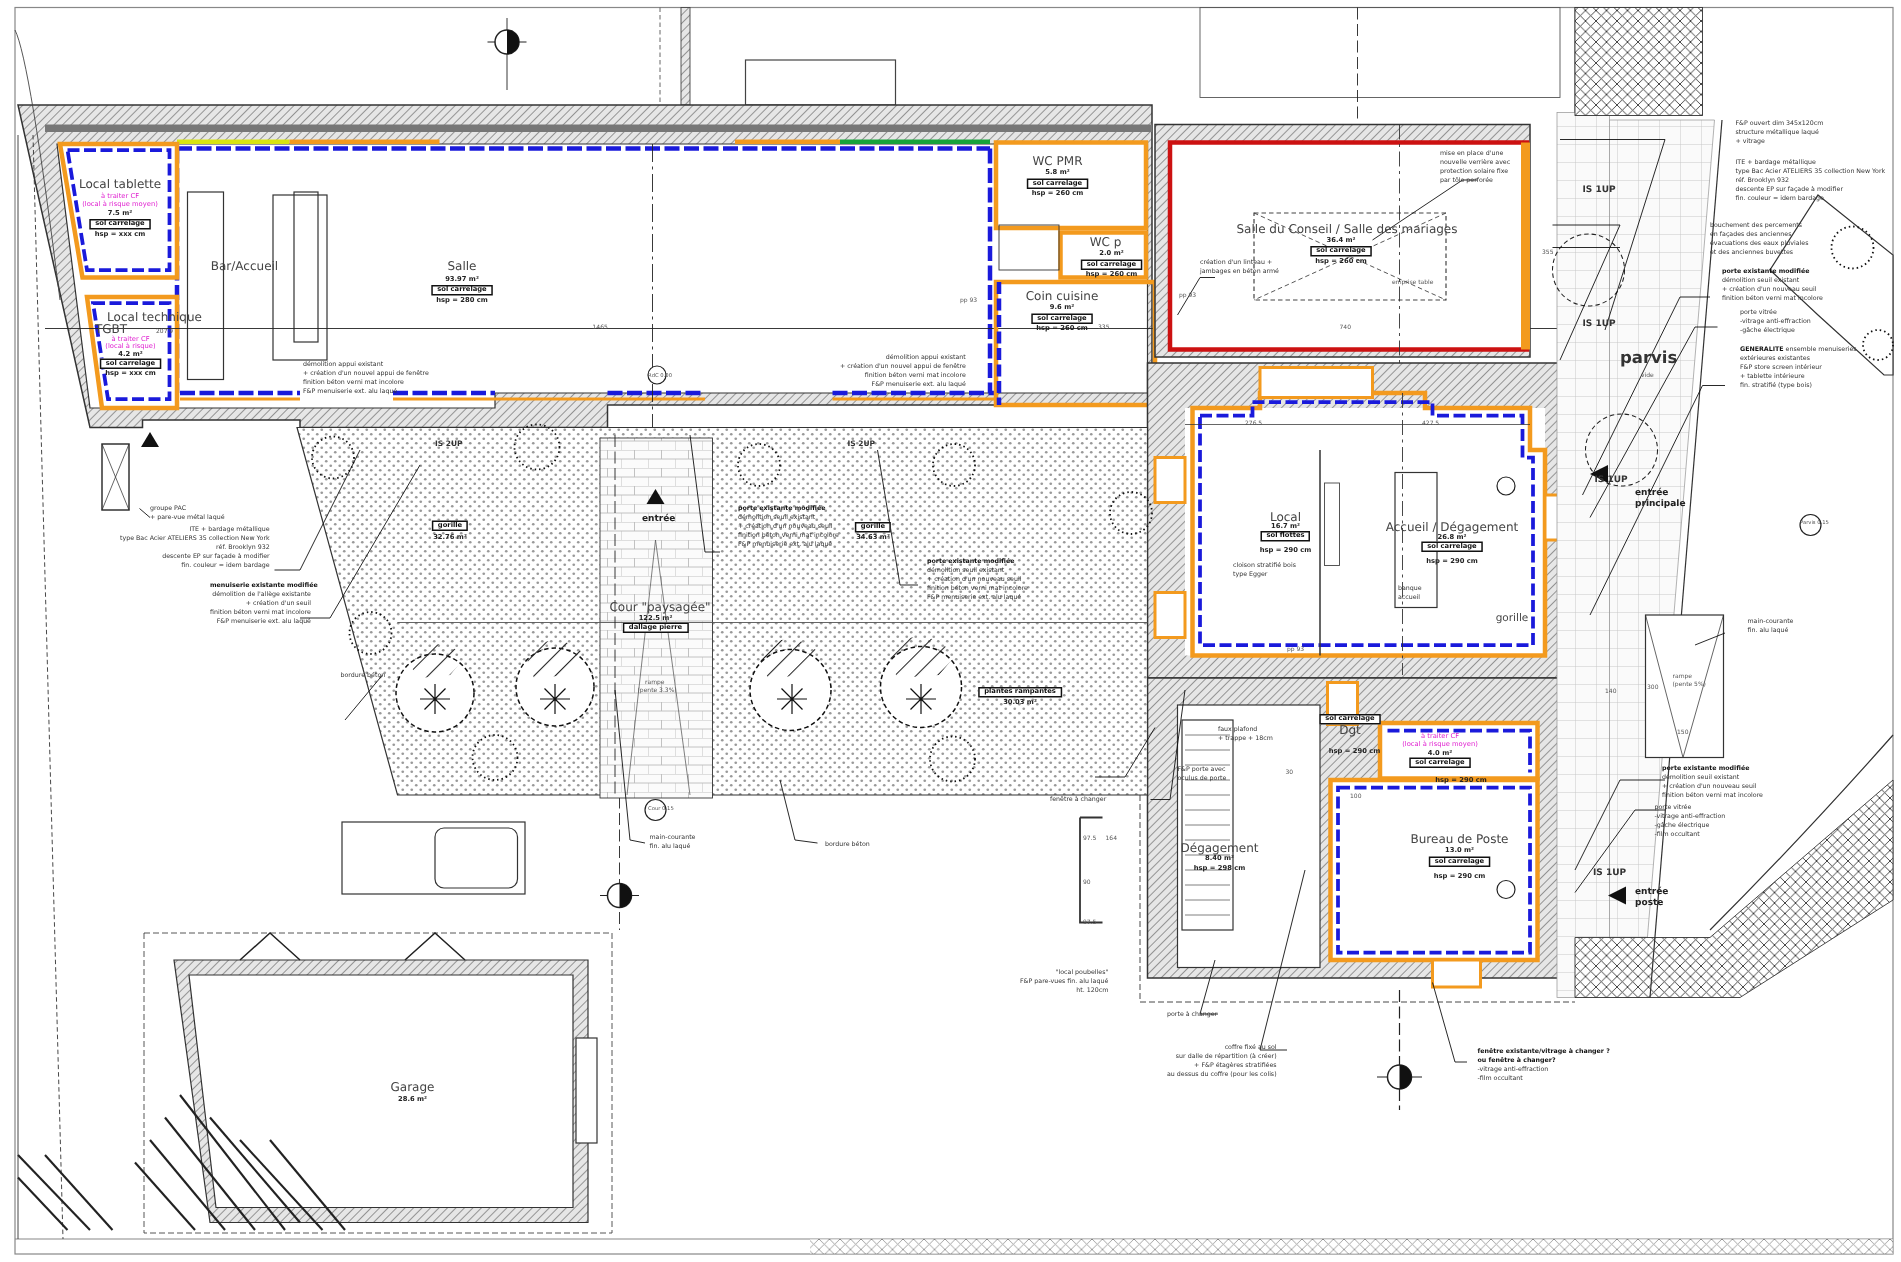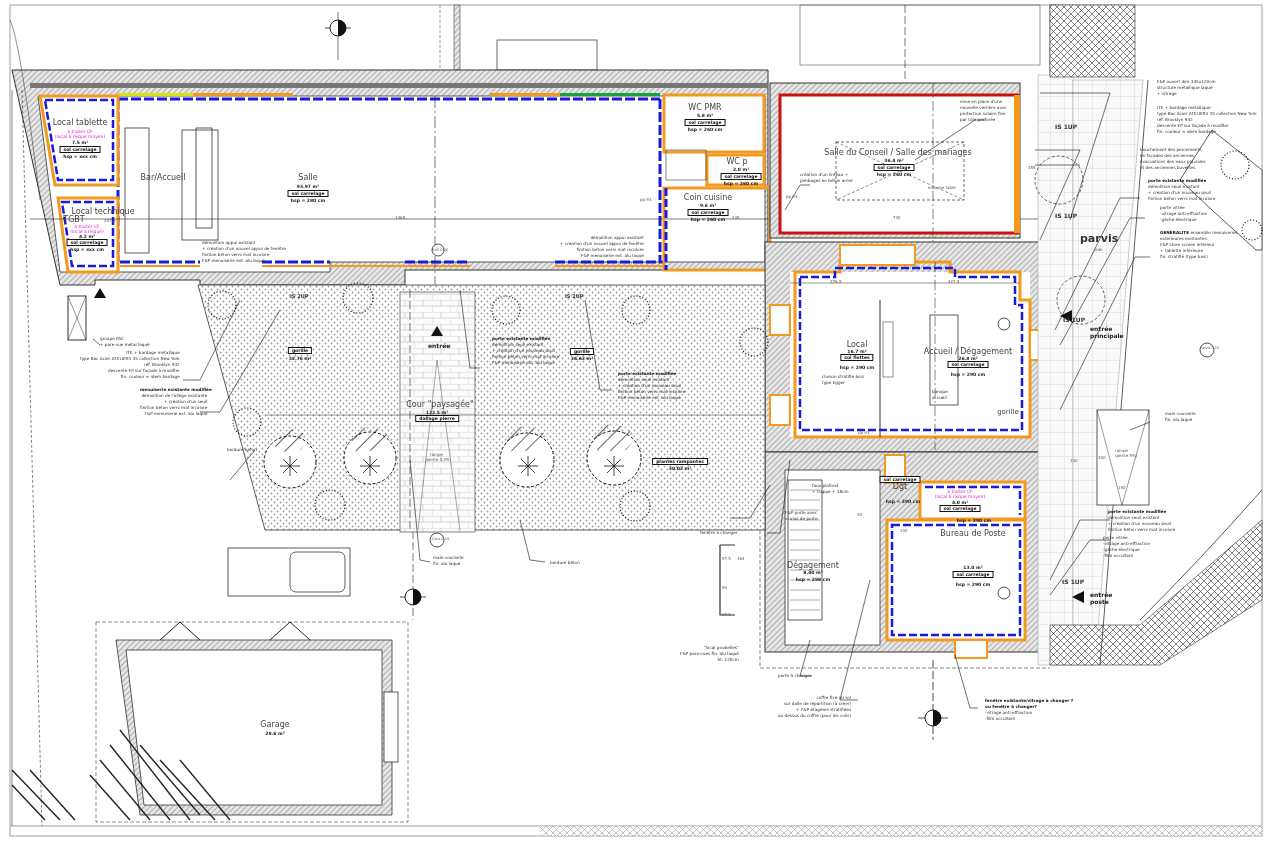--- a/index.html
+++ b/index.html
@@ -356,21 +356,21 @@
 <div class="room-name" style="left:900px;top:482px">Dgt</div>
 <div class="tag" style="left:900px;top:476px">sol carrelage</div>
 <div class="room-sub" style="left:903px;top:499px">hsp = 290 cm</div>
 
 <div class="pink" style="left:960px;top:489px">à traiter CF</div>
 <div class="pink" style="left:960px;top:494px">(local à risque moyen)</div>
 <div class="room-sub" style="left:960px;top:500px">4.0 m²</div>
 <div class="tag" style="left:960px;top:505px">sol carrelage</div>
 <div class="room-sub" style="left:974px;top:518px">hsp = 290 cm</div>
 
-<div class="room-name" style="left:973px;top:529px">Bureau de Poste</div>
+<div class="room-name" style="left:973px;top:555px">Bureau de Poste</div>
 <div class="room-sub" style="left:973px;top:565px">13.0 m²</div>
 <div class="tag" style="left:973px;top:571px">sol carrelage</div>
 <div class="room-sub" style="left:973px;top:582px">hsp = 290 cm</div>
 
 <div class="room-name" style="left:813px;top:561px">Dégagement</div>
 <div class="room-sub" style="left:813px;top:570px">8.40 m²</div>
 <div class="room-sub" style="left:813px;top:577px">hsp = 298 cm</div>
 <div class="note" style="left:812px;top:483px">faux plafond
 + trappe + 18cm</div>
 <div class="note" style="left:785px;top:510px">F&amp;P porte avec

